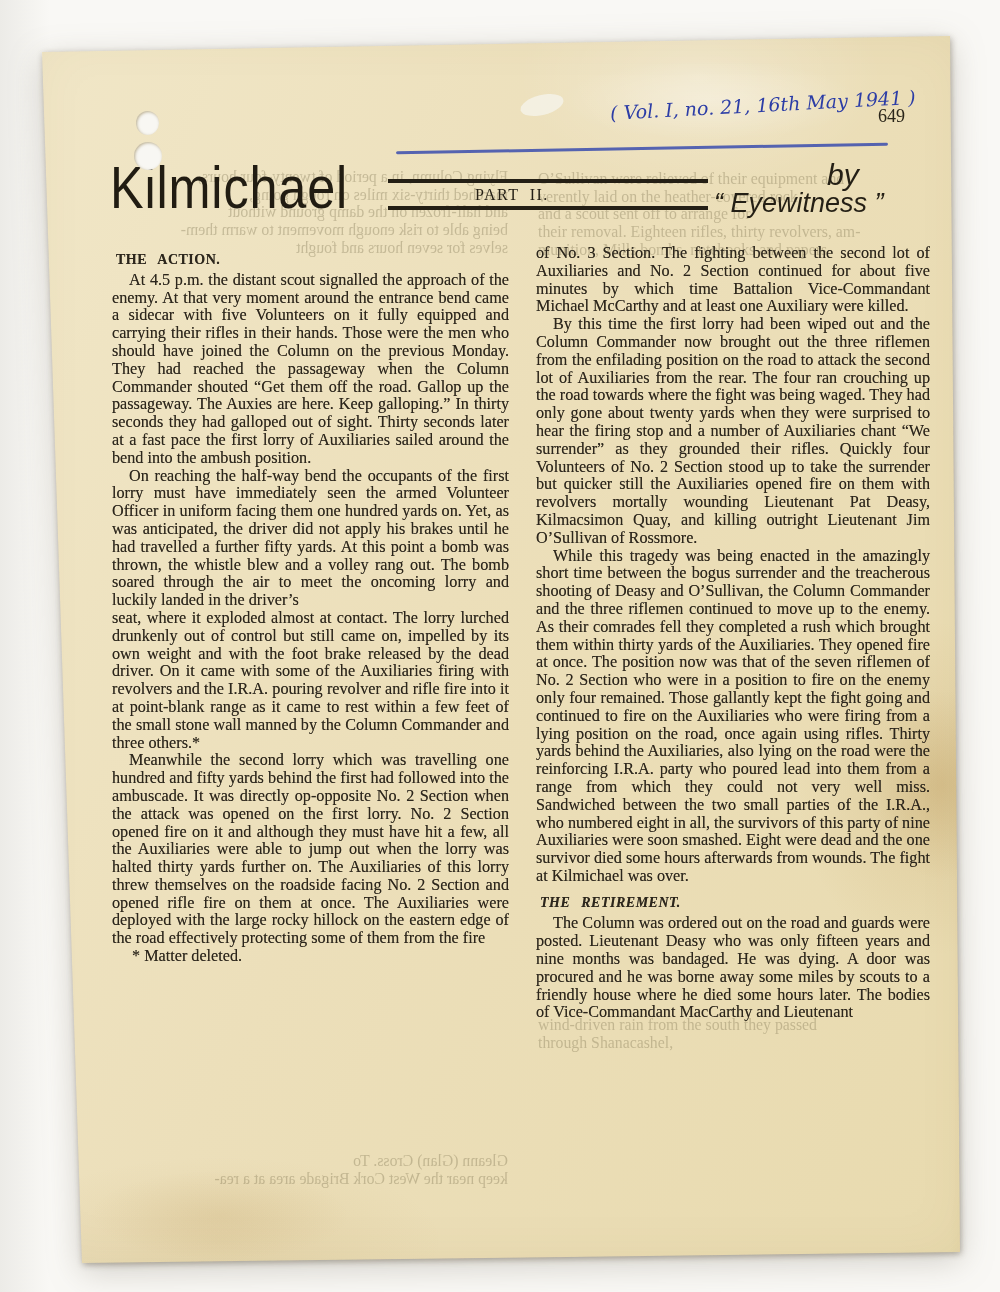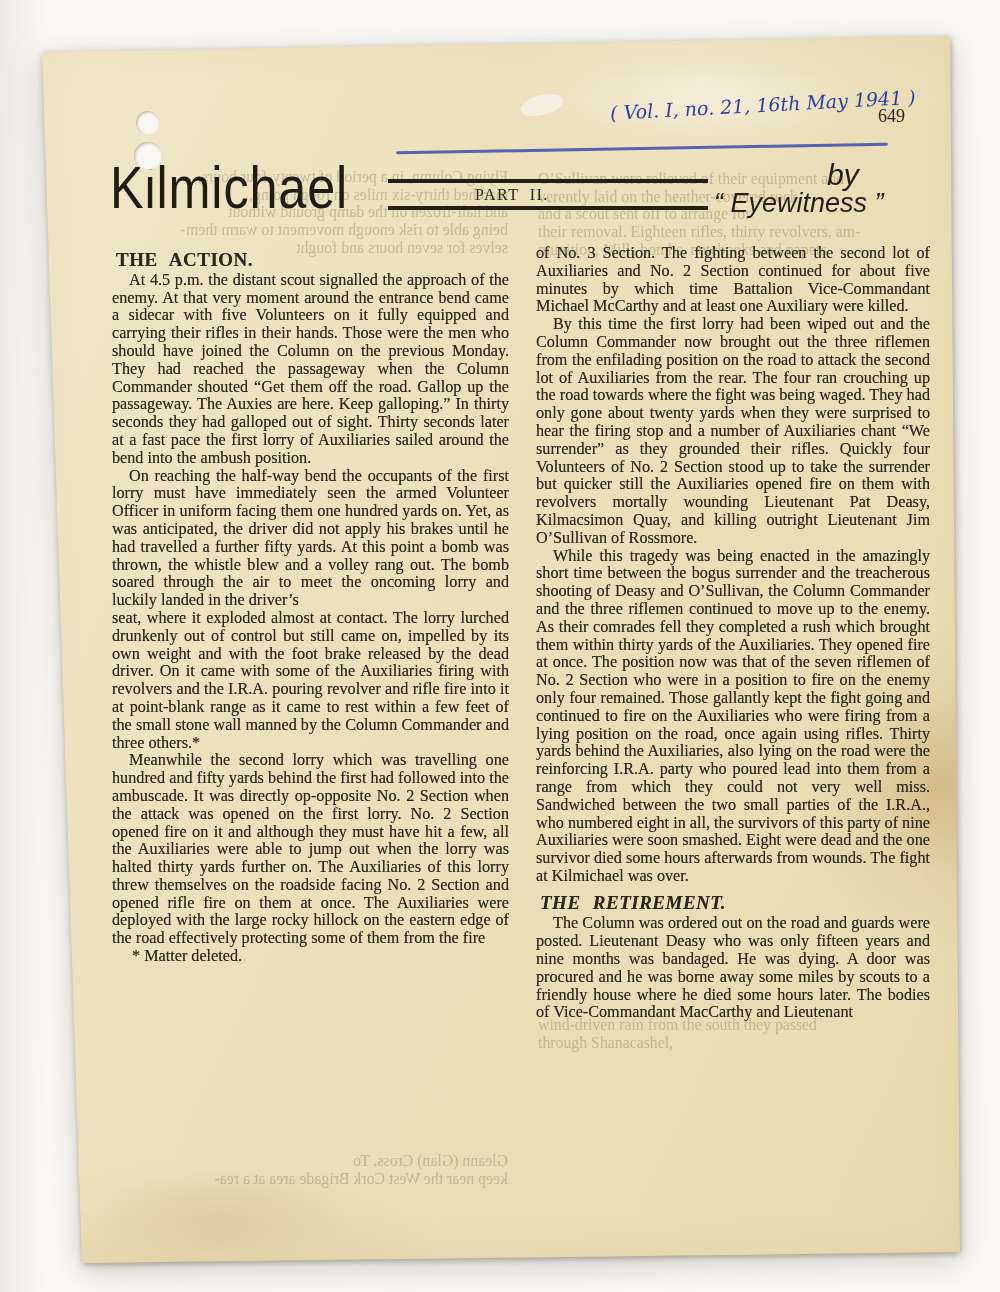--- a/index.html
+++ b/index.html
@@ -56,21 +56,21 @@
   .part-label{position:absolute;left:455px;top:186px;font:16px "Liberation Serif",serif;
     letter-spacing:1.5px;word-spacing:5px;color:#241f15;padding-left:20px;}
   .by-label{position:absolute;left:827px;top:158px;font:italic 30px "Liberation Sans",sans-serif;color:#241f15;}
   .author{position:absolute;left:714px;top:188px;font:italic 27px "Liberation Sans",sans-serif;color:#241f15;}
 
   
   .col{position:absolute;font:16.2px/17.8px "Liberation Serif",serif;color:#2c261c;
     text-align:justify;text-shadow:0 0 .4px rgba(44,38,28,.55);}
   .col-left{left:112px;top:251px;width:397px;}
   .col-right{left:536px;top:245px;width:394px;}
-  .section-heading{font-size:19px;font-weight:bold;letter-spacing:.5px;word-spacing:7px;margin:0 0 3px 4px;}
+  .section-heading{font-size:14px;font-weight:bold;letter-spacing:.5px;word-spacing:7px;margin:0 0 3px 4px;}
   .col p{margin:0;text-indent:17px;}
   .col p.cont{text-indent:0;}
   .notice{border-top:2px solid #352e21;border-bottom:2px solid #352e21;margin:10px 0 9px;padding:7px 1px 8px;}
   .notice p{text-indent:14px;}
   .footnote{margin-top:5px;text-indent:20px !important;}
   .heading-2{margin:8px 0 4px 4px;font-style:italic;}
 </style>
 </head>
 <body>
 

